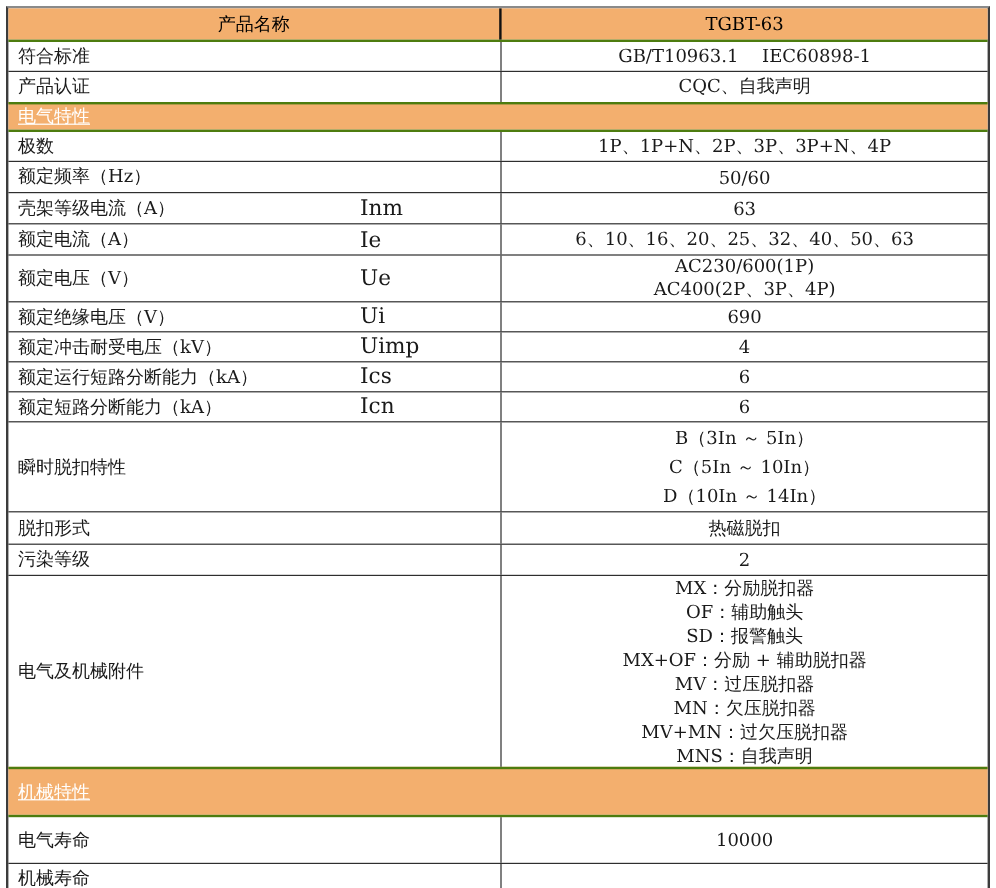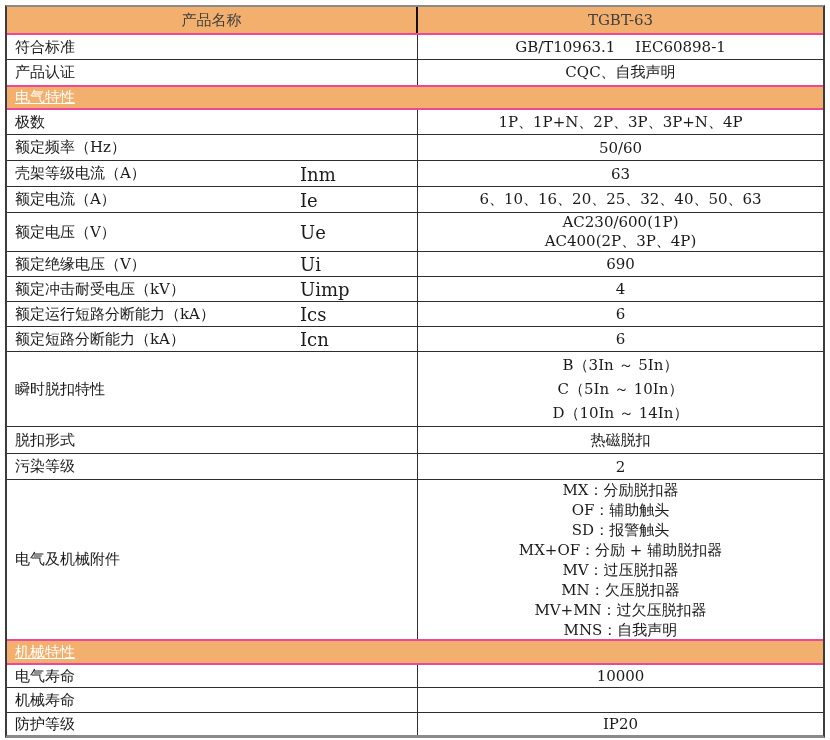--- a/index.html
+++ b/index.html
@@ -12,45 +12,45 @@
   .page { position:relative; width:830px; height:740px; background:#ffffff; }
   .spec-table {
     position:absolute; left:5px; top:5px; width:820px;
     background:#ffffff;
     border:2px solid #3c3c3c;
     border-top:2px solid #8a8a8a;
     border-bottom:3px solid #8a8a8a;
   }
   .row { display:flex; border-top:1px solid #2e2e2e; width:100%; }
   .row:first-child { border-top:none; }
-  .row.thick { border-top:2px solid #ec4899; }
+  .row.thick { border-top:2px solid #4d7c0f; }
   .cl {
     width:411px; flex:0 0 411px; position:relative;
     display:flex; align-items:center;
     padding-left:8px;
     border-right:1px solid #2e2e2e;
     font-size:15px;
   }
   .cr {
     flex:1 1 auto;
     display:flex; flex-direction:column; justify-content:center; align-items:center;
     text-align:center; font-size:15px;
   }
   .sym { position:absolute; left:293px; top:50%; transform:translateY(-50%); font-size:18px; }
-  .orange-row { color:#404040; }
+  .orange-row { color:#000000; }
   .orange-row .cl {
     justify-content:center; padding-left:0;
     border-right:2px solid #111111;
   }
   .section-row { color:#ffffff; }
   .section-row .cs {
     flex:1 1 auto; display:flex; align-items:center;
     padding-left:8px; font-size:15px;text-decoration:underline;
   }
-  .h23{height:23px} .h24{height:24px} .h25{height:25px} .h26{height:26px}
+  .h23{height:23px} .h24{height:40px} .h25{height:25px} .h26{height:26px}
   .h27{height:27px} .h39{height:39px} .h75{height:75px} .h160{height:160px}
   .lines2 .line { line-height:19px; }
   .lines3 .line { line-height:24px; }
   .lines8 .line { line-height:20px; }
 </style>
 </head>
 <body>
 
 <div class="page">
   <div class="spec-table">

